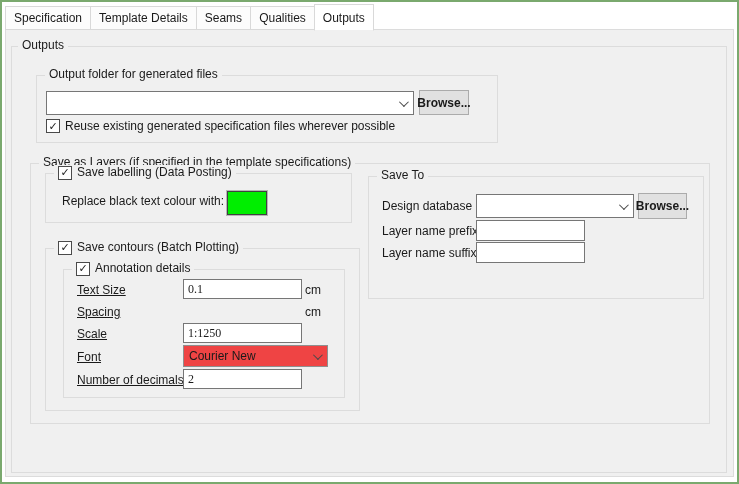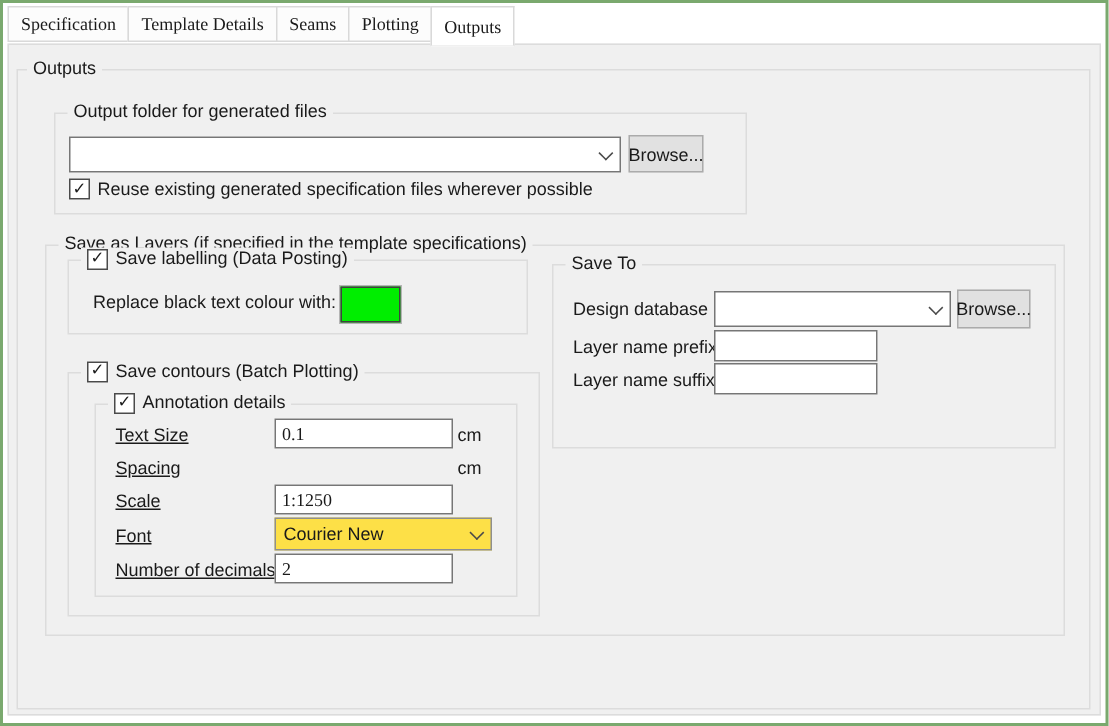--- a/index.html
+++ b/index.html
@@ -6,21 +6,21 @@
   html,body { width:739px; height:484px; }
   body {
     font-family: "Liberation Sans", "DejaVu Sans", sans-serif;
     font-size:12px; color:#1a1a1a;
     background:#fff;
     border:2px solid #7aa96e;
     position:relative;
     overflow:hidden;
   }
   
-  .tabs { position:absolute; left:3px; top:2px; display:flex; z-index:5;font-family:Liberation Serif, serif; }
+  .tabs { position:absolute; left:3px; top:2px; display:flex; align-items:flex-end; z-index:5; }
   .tab {
     background:#fcfcfc; border:1px solid #d9d9d9; margin-right:-1px;
     height:24px; padding:4px 8px 0 8px; white-space:nowrap; cursor:default;
   }
   .tab.active {
     background:#fff; height:27px; padding-top:6px; position:relative; z-index:6;
     margin-bottom:-1px; border-bottom:1px solid #f0f0f0;
   }
   
   .tabpage {
@@ -43,43 +43,43 @@
   .cb-row { position:absolute; display:flex; align-items:center; gap:5px; white-space:nowrap; }
   
   .txt {
     position:absolute; border:1px solid #767676; background:#fff;
     font-family:Liberation Serif, serif; font-size:12px; color:#1a1a1a; padding:1px 4px; outline:none;
   }
   .combo {
     position:absolute; border:1px solid #767676; background:#fff;
     display:flex; align-items:center; justify-content:space-between; padding:0 7px 0 5px;
   }
-  .combo.gray { background:#fde047; border-color:#8f8f8f; }
+  .combo.gray { background:#ef4444; border-color:#8f8f8f; }
   .chev {
     width:7px; height:7px; border-right:1px solid #4a4a4a; border-bottom:1px solid #4a4a4a;
     transform:rotate(45deg) translateY(-2px); flex:0 0 auto;
   }
   .btn {
     position:absolute; background:#e1e1e1; border:1px solid #ababab;
     font-family:inherit; font-size:12px; color:#1a1a1a;
-    display:flex; align-items:center; justify-content:center; cursor:default;
+    display:flex; align-items:center; justify-content:center; cursor:default;font-weight:bold;
   }
   .lbl { position:absolute; white-space:nowrap; }
   .swatch { position:absolute; border:1px solid #404040; box-shadow:0 0 0 1px #b5b5b5; }
   .frow-lbl { position:absolute; white-space:nowrap;text-decoration:underline; }
   .unit { position:absolute; white-space:nowrap; }
 </style>
 </head>
 <body>
 
 <div class="tabs">
   <div class="tab">Specification</div>
   <div class="tab">Template Details</div>
   <div class="tab">Seams</div>
-  <div class="tab">Plotting</div>
+  <div class="tab">Qualities</div>
   <div class="tab active">Outputs</div>
 </div>
 
 <div class="tabpage">
 
   <div class="gb" style="left:5px; top:16px; width:716px; height:427px;">
     <span class="gb-cap" style="left:6px;">Outputs</span>
 
     <div class="gb" style="left:24px; top:28px; width:462px; height:68px;">
       <span class="gb-cap">Output folder for generated files</span>

